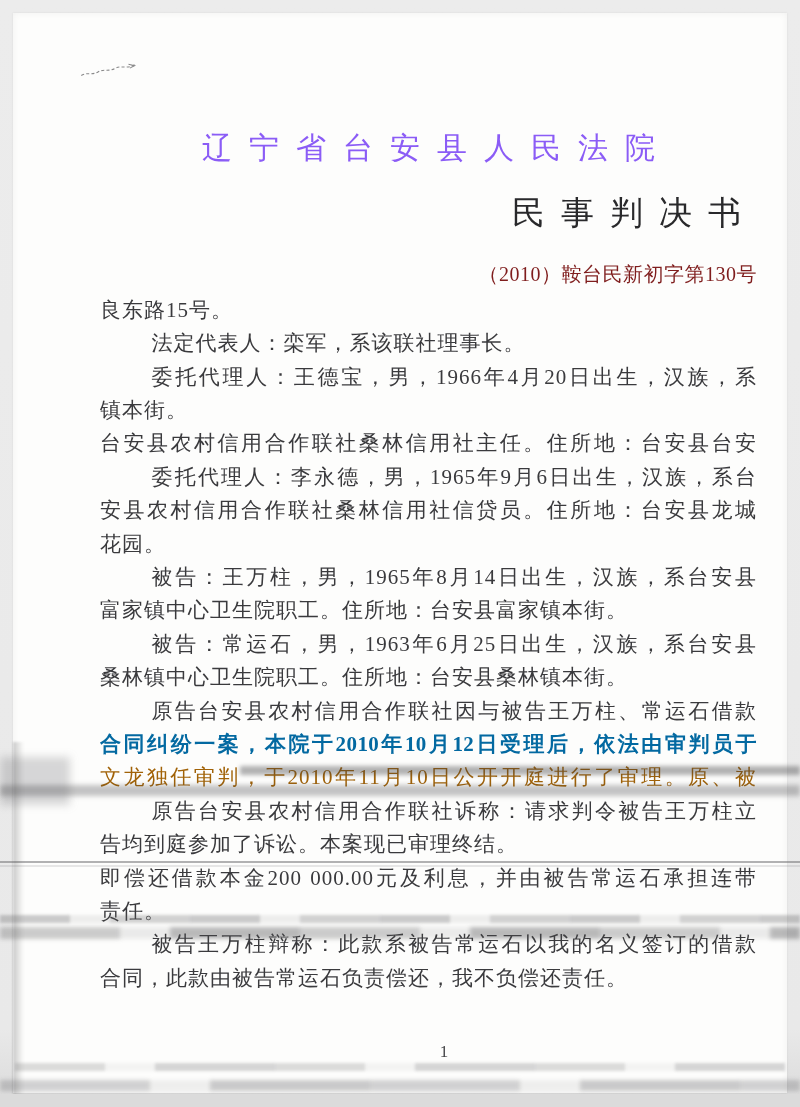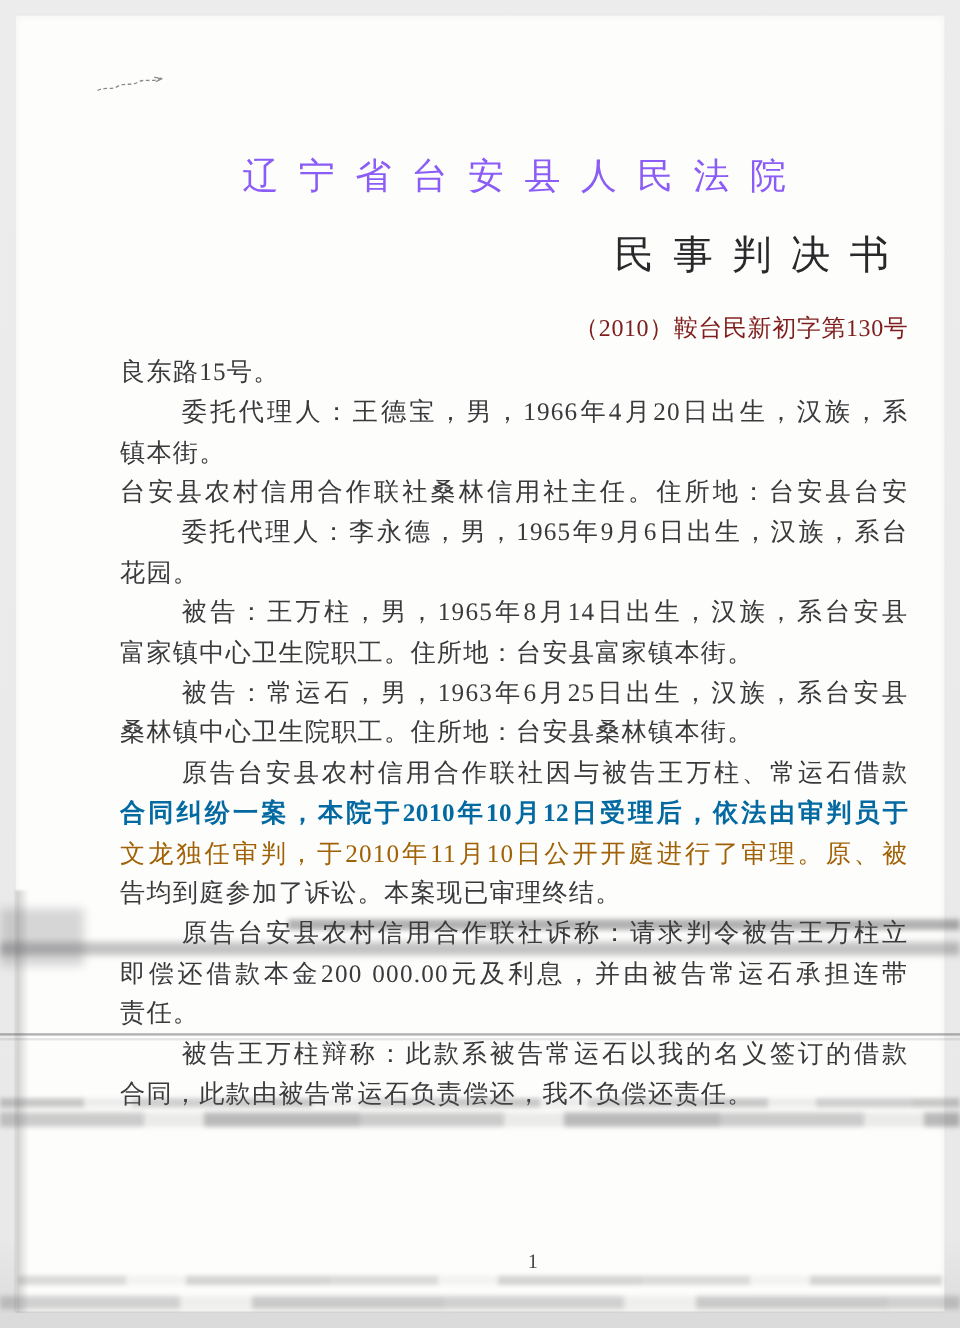--- a/index.html
+++ b/index.html
@@ -83,34 +83,36 @@
       <path d="M50 4 l6 2 l-5 2" fill="none" stroke="#4a4a4c" stroke-width="1"></path>
     </svg>
 
     <div class="text-col">
       <h1 class="court">辽宁省台安县人民法院</h1>
       <h2 class="doctype">民事判决书</h2>
       <div class="caseno">（2010）鞍台民新初字第130号</div>
 
       <div class="bodytext">
         <div class="ln">良东路15号。</div>
+        <div class="ln indent">法定代表人：栾军，系该联社理事长。</div>
         <div class="ln indent fill">委托代理人：王德宝，男，1966年4月20日出生，汉族，系</div>
         <div class="ln">镇本街。</div>
         <div class="ln fill">台安县农村信用合作联社桑林信用社主任。住所地：台安县台安</div>
         <div class="ln indent fill">委托代理人：李永德，男，1965年9月6日出生，汉族，系台</div>
+        <div class="ln fill">安县农村信用合作联社桑林信用社信贷员。住所地：台安县龙城</div>
         <div class="ln">花园。</div>
         <div class="ln indent fill">被告：王万柱，男，1965年8月14日出生，汉族，系台安县</div>
         <div class="ln">富家镇中心卫生院职工。住所地：台安县富家镇本街。</div>
         <div class="ln indent fill">被告：常运石，男，1963年6月25日出生，汉族，系台安县</div>
         <div class="ln">桑林镇中心卫生院职工。住所地：台安县桑林镇本街。</div>
         <div class="ln indent fill">原告台安县农村信用合作联社因与被告王万柱、常运石借款</div>
         <div class="ln fill dark">合同纠纷一案，本院于2010年10月12日受理后，依法由审判员于</div>
         <div class="ln fill faint">文龙独任审判，于2010年11月10日公开开庭进行了审理。原、被</div>
+        <div class="ln indent fill">原告台安县农村信用合作联社诉称：请求判令被告王万柱立</div>
         <div class="ln">告均到庭参加了诉讼。本案现已审理终结。</div>
-        <div class="ln indent fill">原告台安县农村信用合作联社诉称：请求判令被告王万柱立</div>
         <div class="ln fill">即偿还借款本金200 000.00元及利息，并由被告常运石承担连带</div>
         <div class="ln">责任。</div>
         <div class="ln indent fill">被告王万柱辩称：此款系被告常运石以我的名义签订的借款</div>
         <div class="ln">合同，此款由被告常运石负责偿还，我不负偿还责任。</div>
       </div>
     </div>
 
     <div class="pageno">1</div>
   </div>
 

